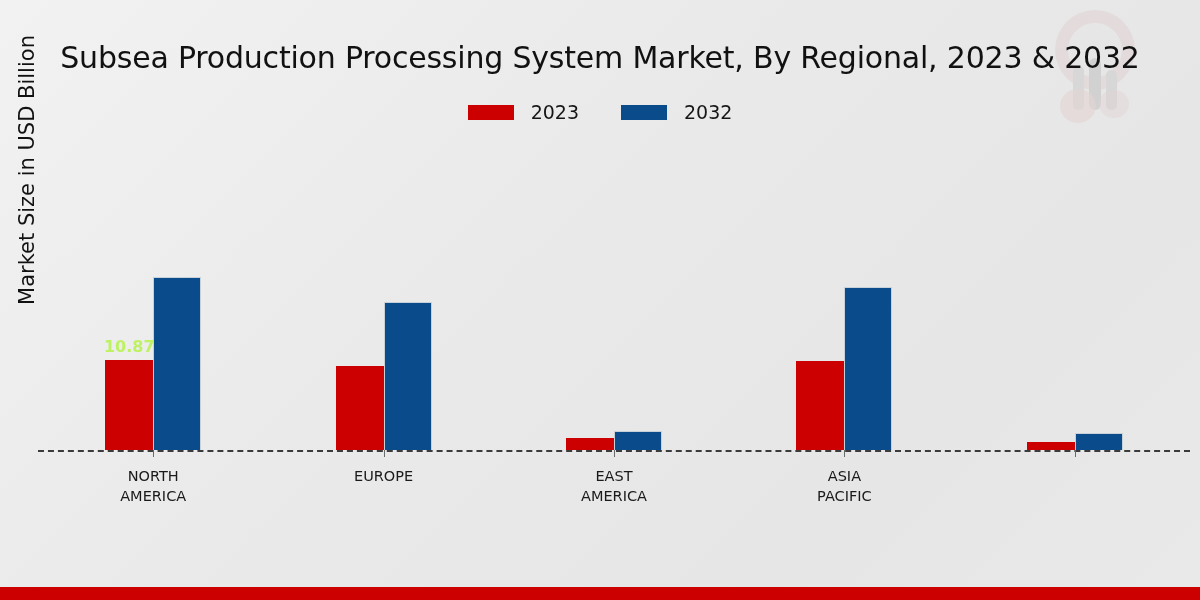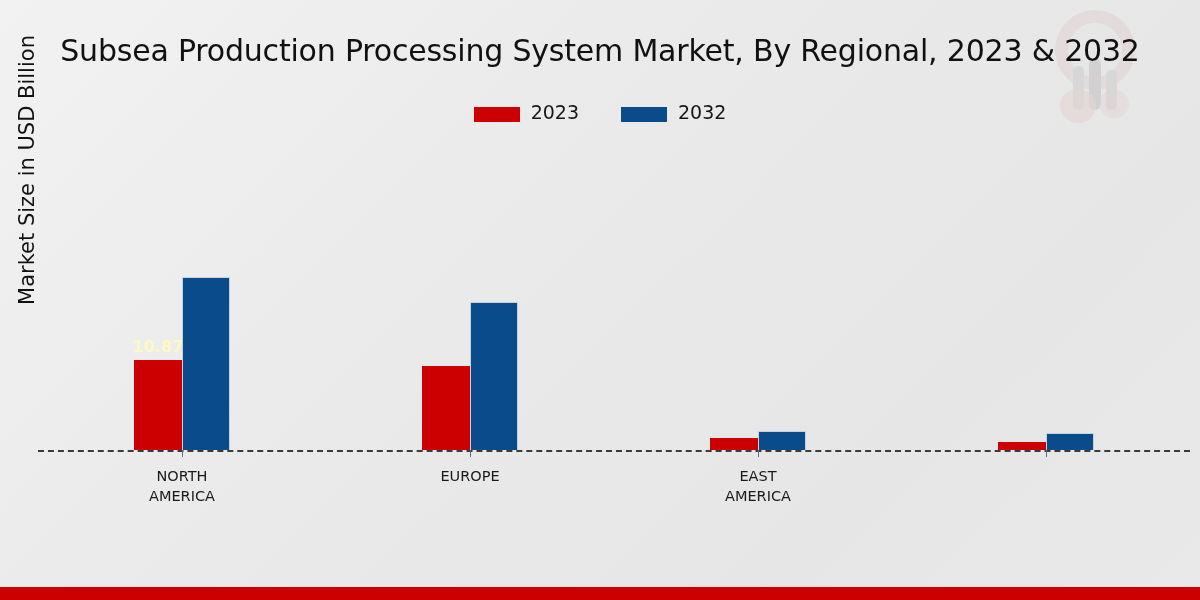--- a/index.html
+++ b/index.html
@@ -28,21 +28,21 @@
     left: 1040px;
     width: 110px;
     height: 120px;
     opacity: 0.5;
     pointer-events: none;
   }
 
   
   .chart-title {
     position: absolute;
-    top: 33px;
+    top: 40px;
     left: 0;
     width: 1200px;
     text-align: center;
     font-size: 30px;
     font-weight: 400;
     color: #111111;
     letter-spacing: -0.2px;
     white-space: nowrap;
   }
 
@@ -52,22 +52,22 @@
     top: 103px;
     left: 0;
     width: 1200px;
     display: flex;
     justify-content: center;
     align-items: center;
     gap: 42px;
   }
   .legend-item {
     display: flex;
-    align-items: flex-end;
-    gap: 11px;
+    align-items: center;
+    gap: 17px;
   }
   .legend-swatch {
     width: 46px;
     height: 15px;
     display: block;
   }
   .legend-label {
     font-size: 19px;
     color: #161616;
     line-height: 1;
@@ -143,21 +143,21 @@
     border-bottom: none;
   }
 
   .bar-value {
     position: absolute;
     left: 50%;
     transform: translateX(-50%);
     top: -23px;
     font-size: 16px;
     font-weight: bold;
-    color: #fef9c3;
+    color: #bef264;
     white-space: nowrap;
   }
 
   .tick {
     position: absolute;
     left: 50%;
     top: 300px;
     width: 1px;
     height: 7px;
     background: #6a6a6a;
@@ -247,20 +247,29 @@
       <div class="group">
         <div class="bars">
           <div class="bar series-2023" style="height: 12.0033px; background: rgb(204, 0, 0);"></div>
           <div class="bar series-2032" style="height: 19.0397px; background: rgb(10, 75, 140);"></div>
         </div>
         <div class="tick"></div>
         <div class="cat-label">EAST
 AMERICA</div>
       </div>
 
+      <div class="group">
+        <div class="bars">
+          <div class="bar series-2023" style="height: 88.9901px; background: rgb(204, 0, 0);"></div>
+          <div class="bar series-2032" style="height: 162.997px; background: rgb(10, 75, 140);"></div>
+        </div>
+        <div class="tick"></div>
+        <div class="cat-label">ASIA
+PACIFIC</div>
+      </div>
 
       <div class="group">
         <div class="bars">
           <div class="bar series-2023" style="height: 8.0298px; background: rgb(204, 0, 0);"></div>
           <div class="bar series-2032" style="height: 16.9702px; background: rgb(10, 75, 140);"></div>
         </div>
         <div class="tick"></div>
       </div>
 
     </div>

